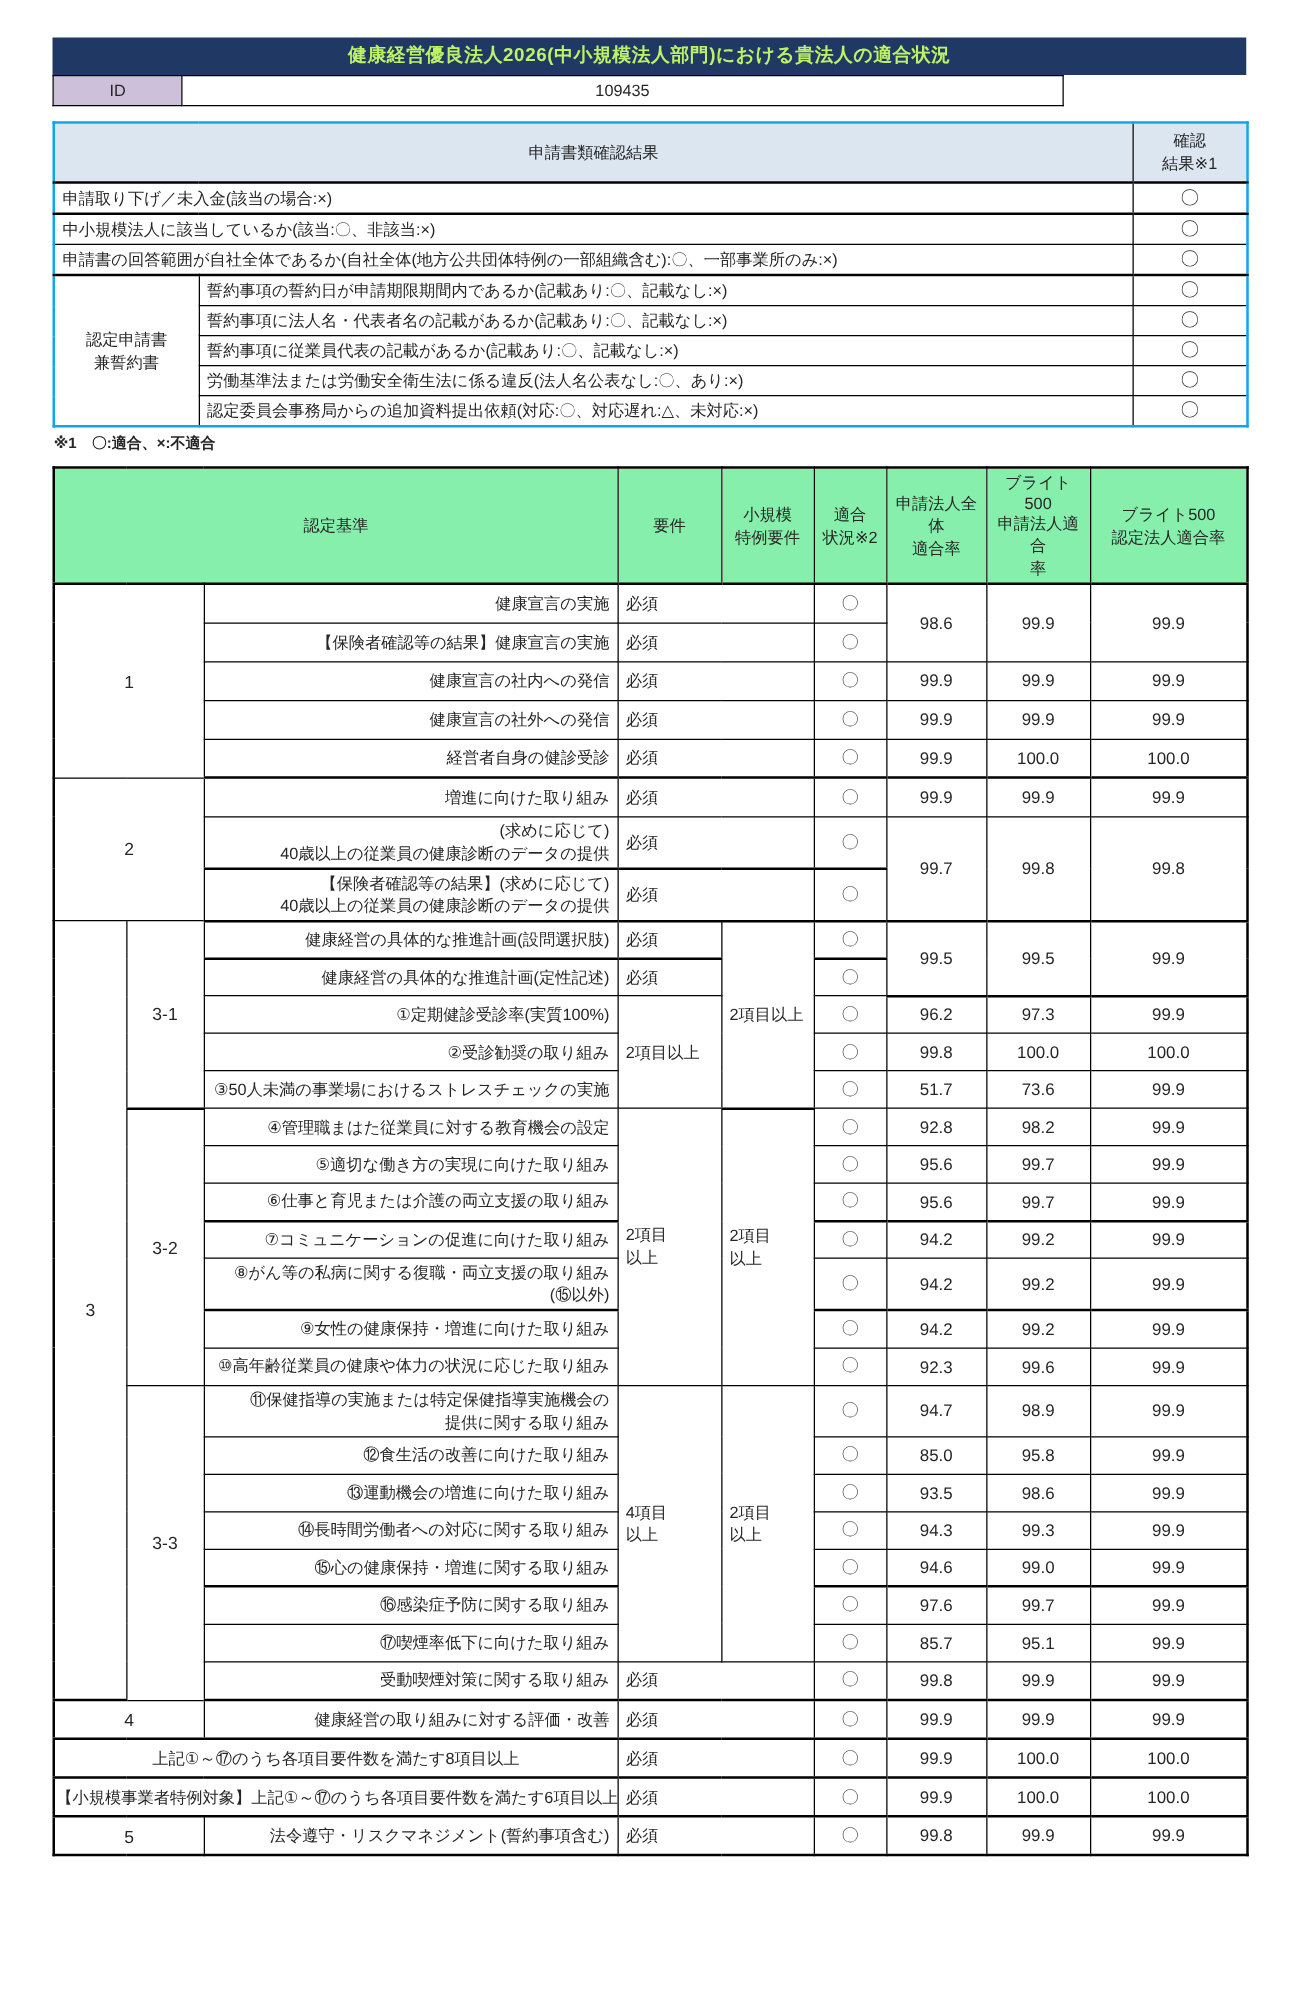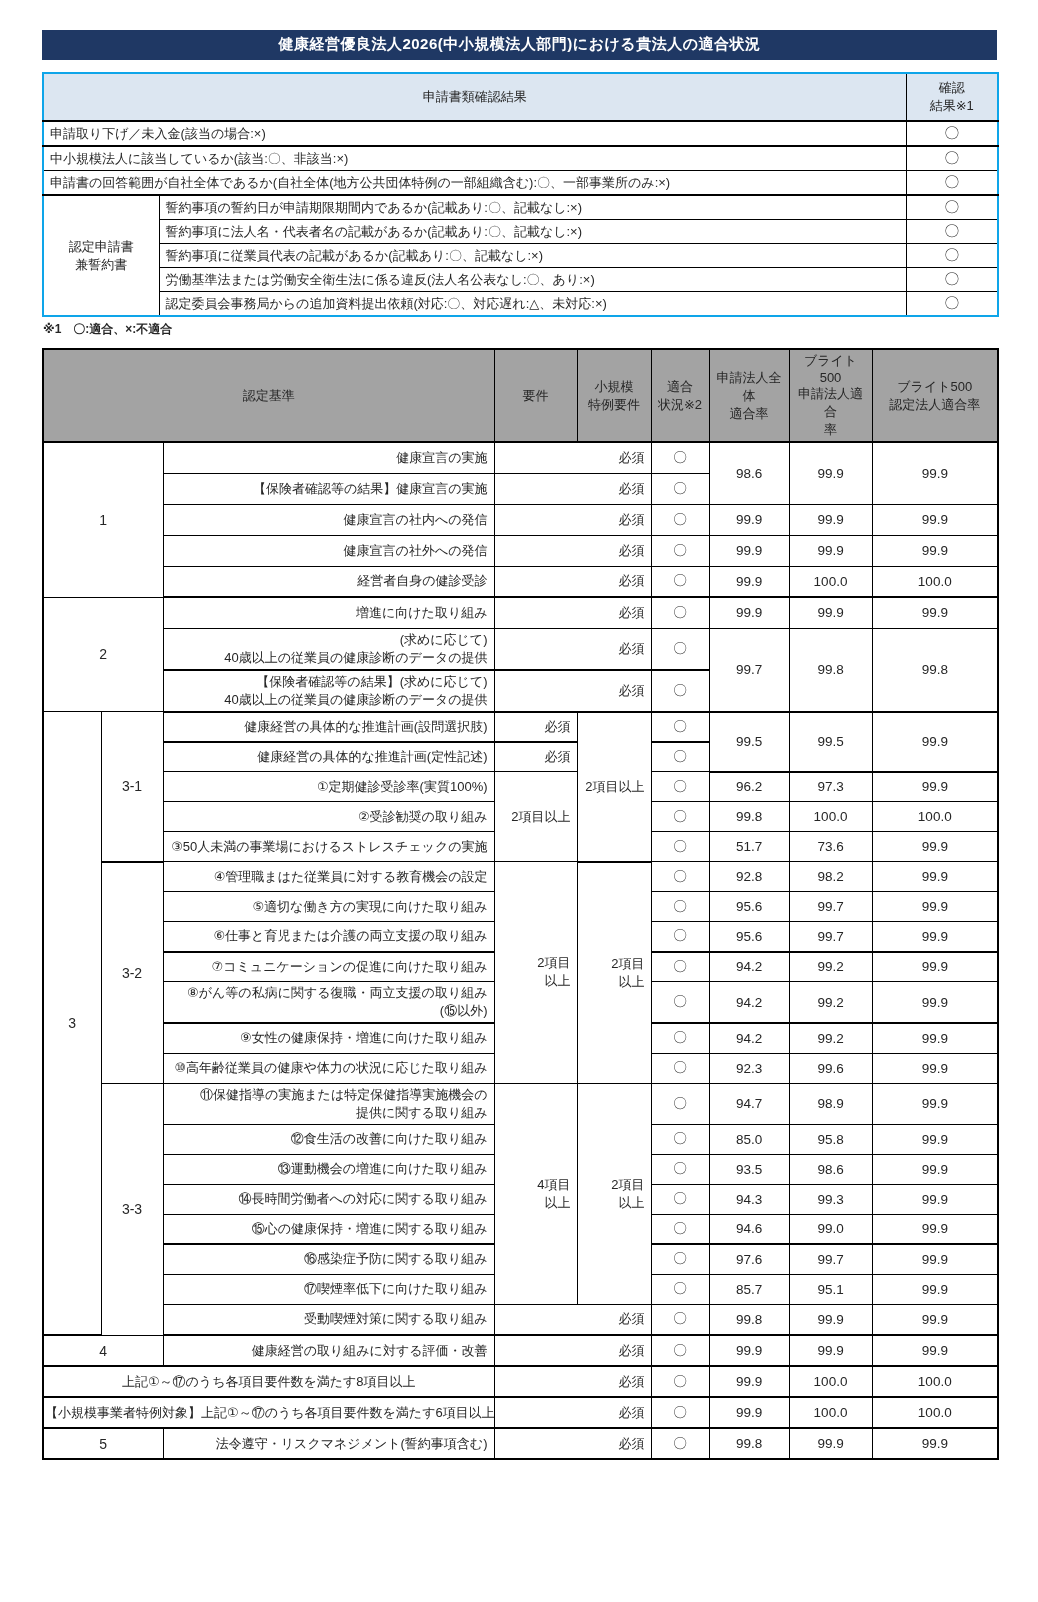--- a/index.html
+++ b/index.html
@@ -5,21 +5,21 @@
   * { box-sizing: border-box; margin: 0; padding: 0; }
   html,body { background:#fff; }
   body {
     width: 1038px; height: 1602px;
     font-family: "Liberation Sans", "DejaVu Sans", sans-serif;
     color: #262626; font-size: 13px;
   }
   .page { padding: 30px 41px 0 42px; }
 
   .title-bar {
-    width: 955px; background:#1F3864; color:#ffffff;
+    width: 955px; background:#1F3864; color:#bef264;
     font-weight:bold; font-size:15px; text-align:center;
     padding: 5px 0 6px 0; letter-spacing: 0.5px;
   }
 
   .intro { margin: 13px 0 13px 5px; font-size: 13.5px; line-height: 1.4; }
 
   table { border-collapse: collapse; table-layout: fixed; }
   td { border: 1px solid #000; padding: 2px 6px; vertical-align: middle; overflow: hidden; }
   .pre { white-space: pre-line; }
   .center { text-align: center; }
@@ -33,45 +33,49 @@
   .doc-table .hdr { background:#DCE6F1; height: 48px; text-align:center; border-bottom-width:2px; }
   .doc-table td { height: 17px; }
   .doc-group { text-align:center; }
   .res { text-align:center; font-size:15px; }
   tr.tb > td { border-bottom-width: 2px; }
   .cb2 { border-bottom-width: 2px !important; }
 
   .note { margin: 4px 0 10px 1px; font-size: 12px; font-weight: bold; }
 
   .crit-table { width: 955px; border: 2px solid #000; }
-  .crit-table .hdr { background:#a3a3a3; height: 56px; text-align:center; border-bottom-width:2px; }
+  .crit-table .hdr { background:#86efac; height: 56px; text-align:center; border-bottom-width:2px; }
   .crit-table td { height: 31px; }
   tr.h30 > td { height: 30px; }
   tr.h2 > td { height: 37px; }
   tr.h3 > td { height: 40px; }
   .numc { text-align:center; font-size:14px; }
   .itemc { text-align:right; }
-  .reqc { text-align:right; }
+  .reqc { text-align:left; }
   .statc { text-align:center; font-size:14px; }
   .pctc { text-align:center; font-size:13.5px; }
 </style>
 </head>
 <body>
 
 <div class="page">
 
   <div class="title-bar">健康経営優良法人2026(中小規模法人部門)における貴法人の適合状況</div>
 
 
   <table class="id-table">
     <colgroup>
         <col style="width:103px">
         <col style="width:705px">
       </colgroup>
     <tbody>
+        <tr>
+      <td class="id-label">ID</td>
+      <td>109435</td>
+    </tr>
   </tbody>
     </table>
 
   <table class="doc-table">
     <colgroup>
         <col style="width:116px">
         <col style="width:747px">
         <col style="width:92px">
       </colgroup>
     <tbody>

